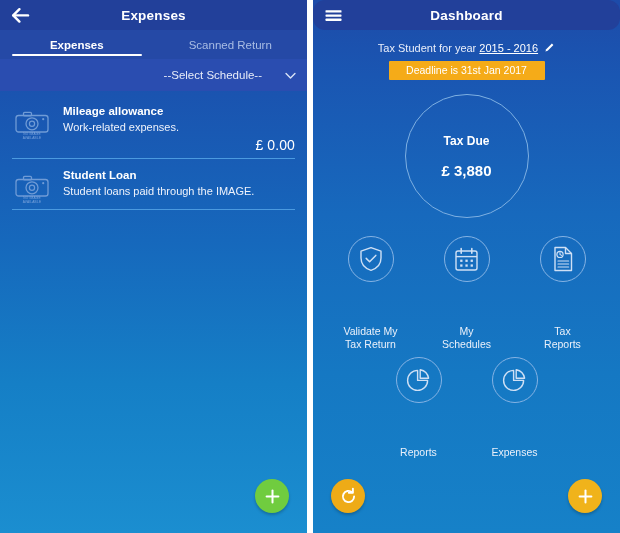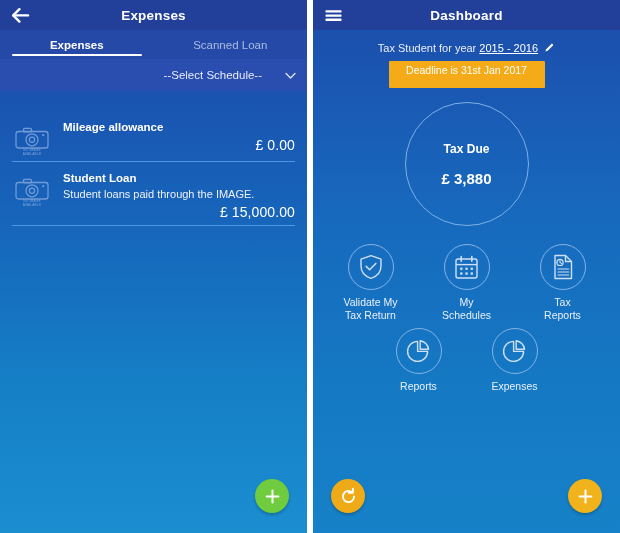--- a/index.html
+++ b/index.html
@@ -97,21 +97,21 @@
     color: #e7ecf8;
     font-size: 11.5px;
     margin-right: 22px;
     cursor: pointer;
   }
   .chevron-down {
     width: 13px; height: 13px;
     cursor: pointer;
   }
 
-  .list { padding-top: 20px; }
+  .list { padding-top: 4px; }
   .list-item {
     display: flex;
     align-items: flex-start;
     padding: 9px 12px 5px 12px;
     cursor: pointer;
   }
   .thumb {
     width: 40px;
     height: 34px;
     flex: 0 0 40px;
@@ -166,21 +166,21 @@
   
   .gap { width: 6px; height: 533px; background: #ffffff; flex: 0 0 6px; }
 
   .phone-right {
     position: relative;
     width: 307px;
     height: 533px;
     overflow: hidden;
     background: linear-gradient(to bottom, #1d4ba9 0%, #1a56b2 14%, #1769bd 40%, #1578c3 70%, #1681c8 100%);
   }
-  .appbar-right { background: #22409a; }
+  .appbar-right { background: #22409a; border-radius: 12px; }
 
   .return-line {
     margin-top: 12px;
     text-align: center;
     color: #e9eefa;
     font-size: 11px;
   }
   .return-year {
     text-decoration: underline;
     color: #ffffff;
@@ -195,21 +195,21 @@
   }
 
   .deadline-badge {
     display: block;
     width: 156px;
     margin: 6px auto 0 auto;
     background: #f5ab18;
     color: #ffffff;
     font-size: 10.5px;
     text-align: center;
-    padding: 3px 0 12px 0;
+    padding: 3px 0 4px 0;
     border-radius: 1px;
     cursor: pointer;
   }
 
   .taxdue-circle {
     width: 124px;
     height: 124px;
     margin: 14px auto 0 auto;
     border: 1.5px solid #7eb0e2;
     border-radius: 50%;
@@ -242,20 +242,21 @@
     display: flex;
     justify-content: center;
   }
   .grid-item {
     width: 96px;
     display: flex;
     flex-direction: column;
     align-items: center;
     cursor: pointer;
     margin-bottom: 6px;
+    gap: 37px;
   }
   .grid-circle {
     width: 46px;
     height: 46px;
     border: 1.2px solid #85b3e4;
     border-radius: 50%;
     display: flex;
     align-items: center;
     justify-content: center;
   }
@@ -299,21 +300,21 @@
         </svg>
       </div>
       <div class="appbar-title">Expenses</div>
     </div>
 
     <div class="tabs">
       <div class="tab active">
         <span class="tab-label">Expenses</span>
       </div>
       <div class="tab">
-        <span class="tab-label">Scanned Loan</span>
+        <span class="tab-label">Scanned Return</span>
       </div>
     </div>
 
     <div class="schedule-bar">
       <span class="schedule-value">--Select Schedule--</span>
       <svg class="chevron-down" viewBox="0 0 14 14">
         <path d="M2.2 4.8 L7 9.6 L11.8 4.8" fill="none" stroke="#d9e3f7" stroke-width="1.5" stroke-linecap="round" stroke-linejoin="round"></path>
       </svg>
     </div>
 
@@ -328,20 +329,21 @@
             <circle cx="17" cy="13.8" r="2.6" fill="none" stroke="#6f9bd6" stroke-width="1.2"></circle>
             <circle cx="28.2" cy="9.2" r="1.1" fill="#6f9bd6"></circle>
           </svg>
           <div class="noimg">
             <span>NO IMAGE</span><br>
             <span>AVAILABLE</span>
           </div>
         </div>
         <div class="item-body">
           <div class="item-title">Mileage allowance</div>
+          <div class="item-sub">Work-related expenses.</div>
           <div class="item-amount">£ 0.00</div>
         </div>
       </div>
       <div class="divider"></div>
 
       <div class="list-item">
         <div class="thumb">
           <svg width="34" height="26" viewBox="0 0 34 26">
             <rect x="1" y="5.5" width="32" height="16.5" rx="2.6" fill="none" stroke="#6f9bd6" stroke-width="1.3"></rect>
             <rect x="8.5" y="2.3" width="8" height="3.6" rx="1.2" fill="none" stroke="#6f9bd6" stroke-width="1.3"></rect>
@@ -350,21 +352,20 @@
             <circle cx="28.2" cy="9.2" r="1.1" fill="#6f9bd6"></circle>
           </svg>
           <div class="noimg">
             <span>NO IMAGE</span><br>
             <span>AVAILABLE</span>
           </div>
         </div>
         <div class="item-body">
           <div class="item-title">Student Loan</div>
           <div class="item-sub">Student loans paid through the IMAGE.</div>
-          <div class="item-amount">£ 15,000.00</div>
         </div>
       </div>
       <div class="divider"></div>
 
     </div>
 
     <div class="fab fab-green">
       <svg width="17" height="17" viewBox="0 0 17 17">
         <line x1="8.5" y1="2.6" x2="8.5" y2="14.4" stroke="#ffffff" stroke-width="2" stroke-linecap="round"></line>
         <line x1="2.6" y1="8.5" x2="14.4" y2="8.5" stroke="#ffffff" stroke-width="2" stroke-linecap="round"></line>

